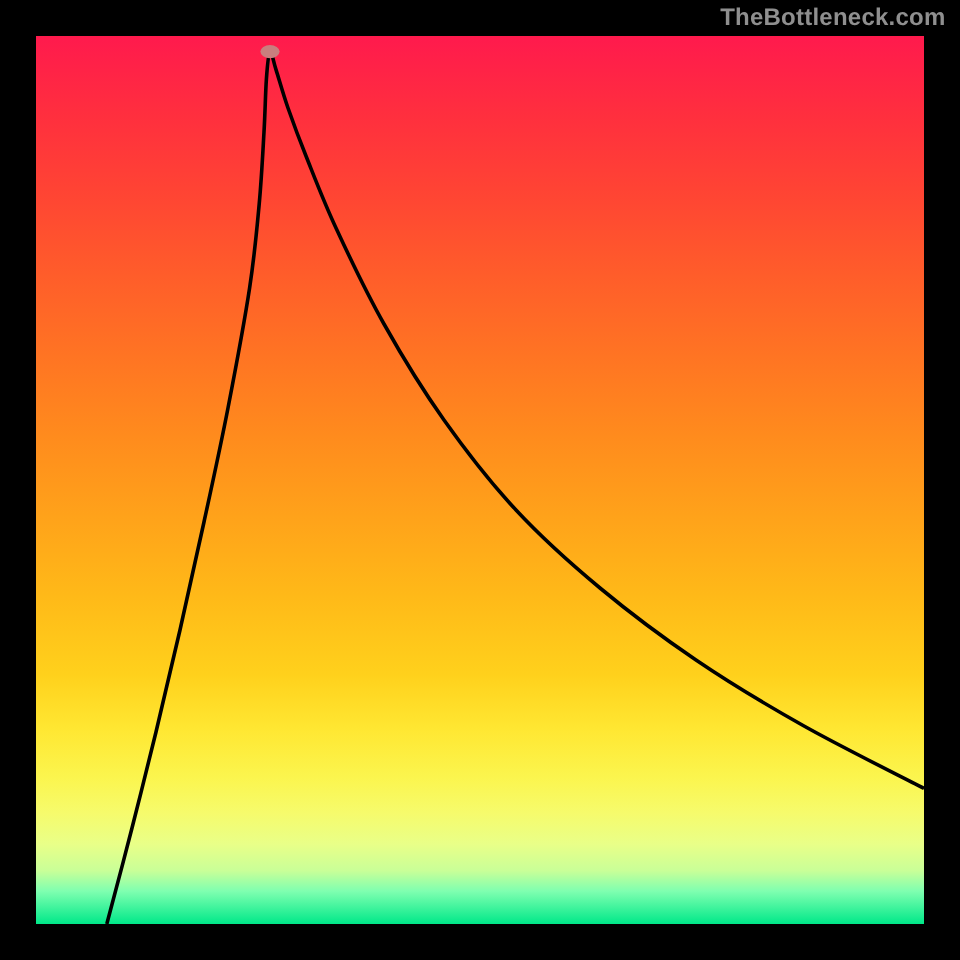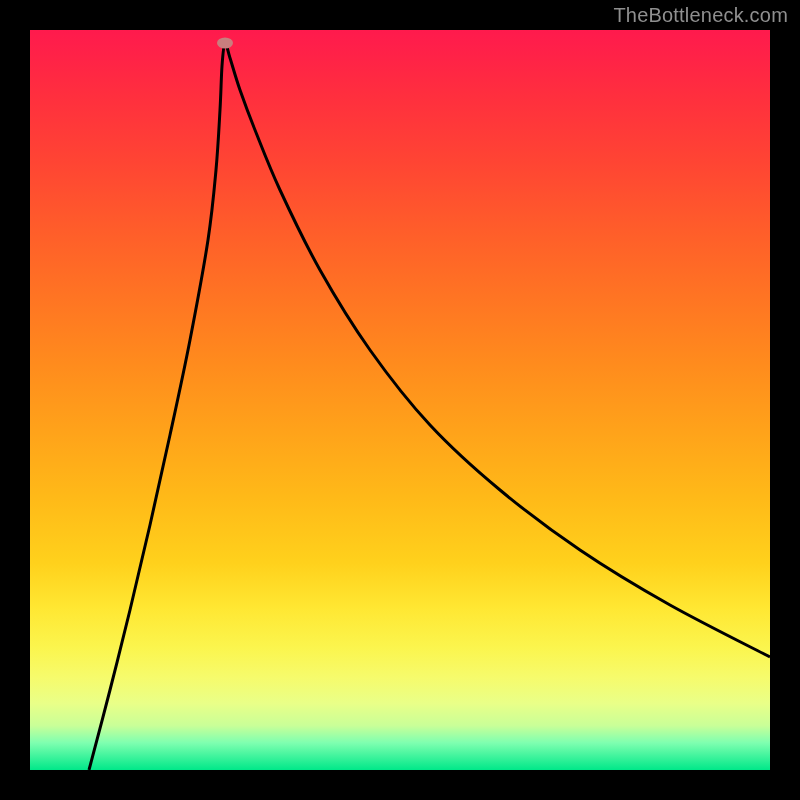--- a/index.html
+++ b/index.html
@@ -9,20 +9,21 @@
     height: 800px;
     overflow: hidden;
     background: #000;
     font-family: Arial, Helvetica, sans-serif;
   }
   .frame {
     position: relative;
     width: 800px;
     height: 800px;
     background: #000;
+    font-weight: bold;
   }
   .plot {
     position: absolute;
     left: 30px;
     top: 30px;
     width: 740px;
     height: 740px;
     overflow: hidden;
     background: linear-gradient(
       to bottom,

